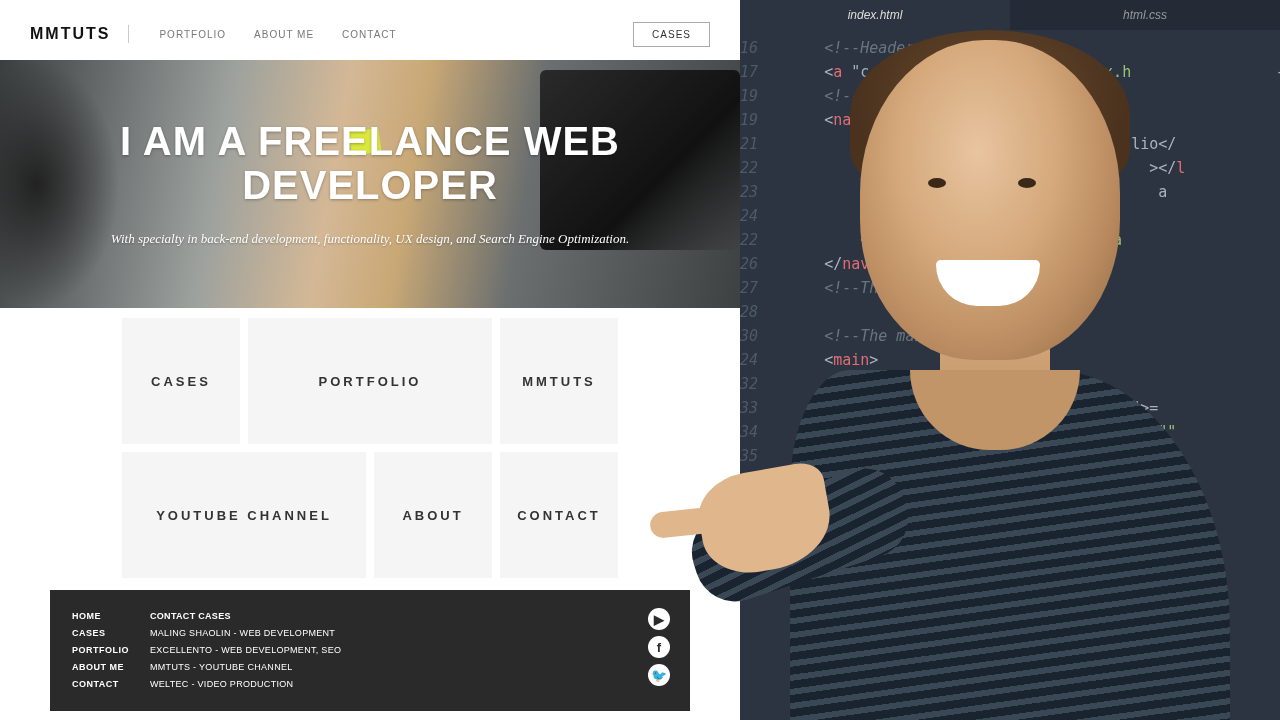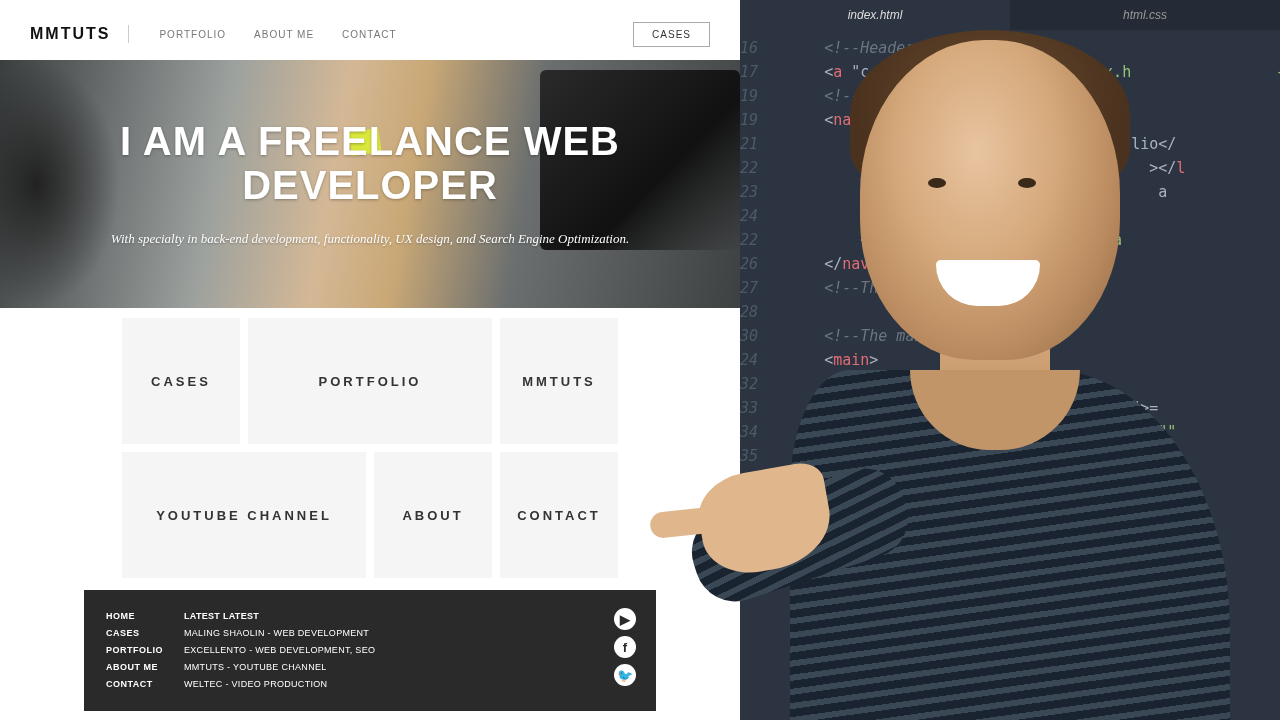--- a/index.html
+++ b/index.html
@@ -28,21 +28,21 @@
 .tiles { display: flex; flex-wrap: wrap; gap: 8px; }
 .tile { background: #f5f5f5; display: flex; align-items: center; justify-content: center; height: 126px; font-size: 13px; font-weight: 700; letter-spacing: 3px; color: #333; }
 .tile.w1 { width: 118px; }
 .tile.w2 { width: 244px; }
 .tile.w3 { width: 118px; }
 .tile.w4 { width: 244px; }
 .tile.w5 { width: 118px; }
 .tile.w6 { width: 118px; }
 
 
-.footerbox { margin: 12px 84px 0; background: #2a2a2a; color: #fff; padding: 18px 22px; display: flex; position: relative; }
+.footerbox { margin: 12px 50px 0; background: #2a2a2a; color: #fff; padding: 18px 22px; display: flex; position: relative; }
 .fcol { font-size: 9px; line-height: 1.9; }
 .fcol.c1 { width: 78px; font-weight: 700; letter-spacing: 0.5px; }
 .fcol.c2 { letter-spacing: 0.3px; }
 .fcol.c2 .head { font-weight: 700; }
 .socials { position: absolute; right: 20px; top: 18px; display: flex; flex-direction: column; gap: 6px; }
 .social { width: 22px; height: 22px; border-radius: 50%; background: #fff; color: #2a2a2a; display: flex; align-items: center; justify-content: center; font-size: 13px; font-weight: 700; }
 
 
 .editor { position: absolute; left: 740px; top: 0; right: 0; height: 720px; background: #2b3440; color: #abb2bf; font-family: 'Menlo', 'Consolas', monospace; font-size: 15px; }
 .tabs { height: 30px; display: flex; background: #242b36; }
@@ -105,21 +105,21 @@
 
   <div class="footerbox">
     <div class="fcol c1">
       <div>HOME</div>
       <div>CASES</div>
       <div>PORTFOLIO</div>
       <div>ABOUT ME</div>
       <div>CONTACT</div>
     </div>
     <div class="fcol c2">
-      <div class="head">LATEST LATEST</div>
+      <div class="head">CONTACT CASES</div>
       <div>MALING SHAOLIN - WEB DEVELOPMENT</div>
       <div>EXCELLENTO - WEB DEVELOPMENT, SEO</div>
       <div>MMTUTS - YOUTUBE CHANNEL</div>
       <div>WELTEC - VIDEO PRODUCTION</div>
     </div>
     <div class="socials">
       <div class="social">▶</div>
       <div class="social">f</div>
       <div class="social">🐦</div>
     </div>

